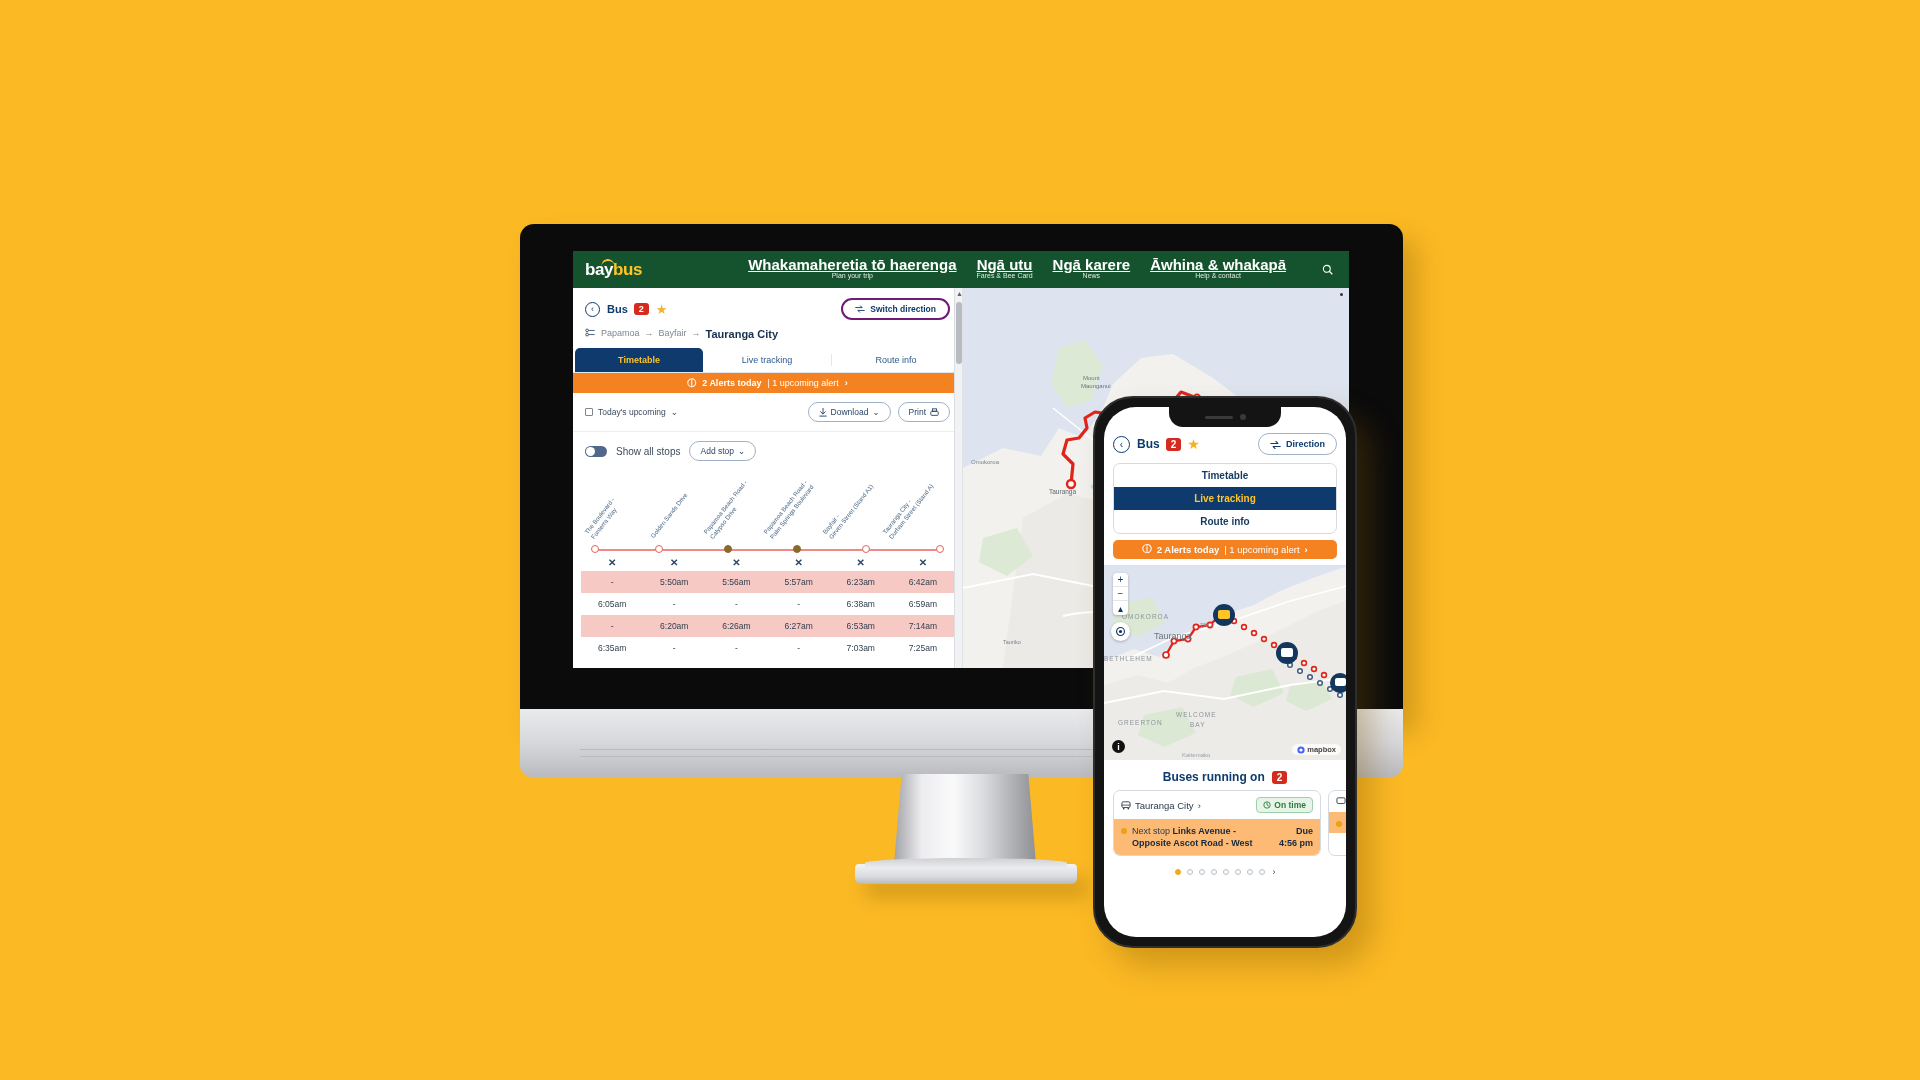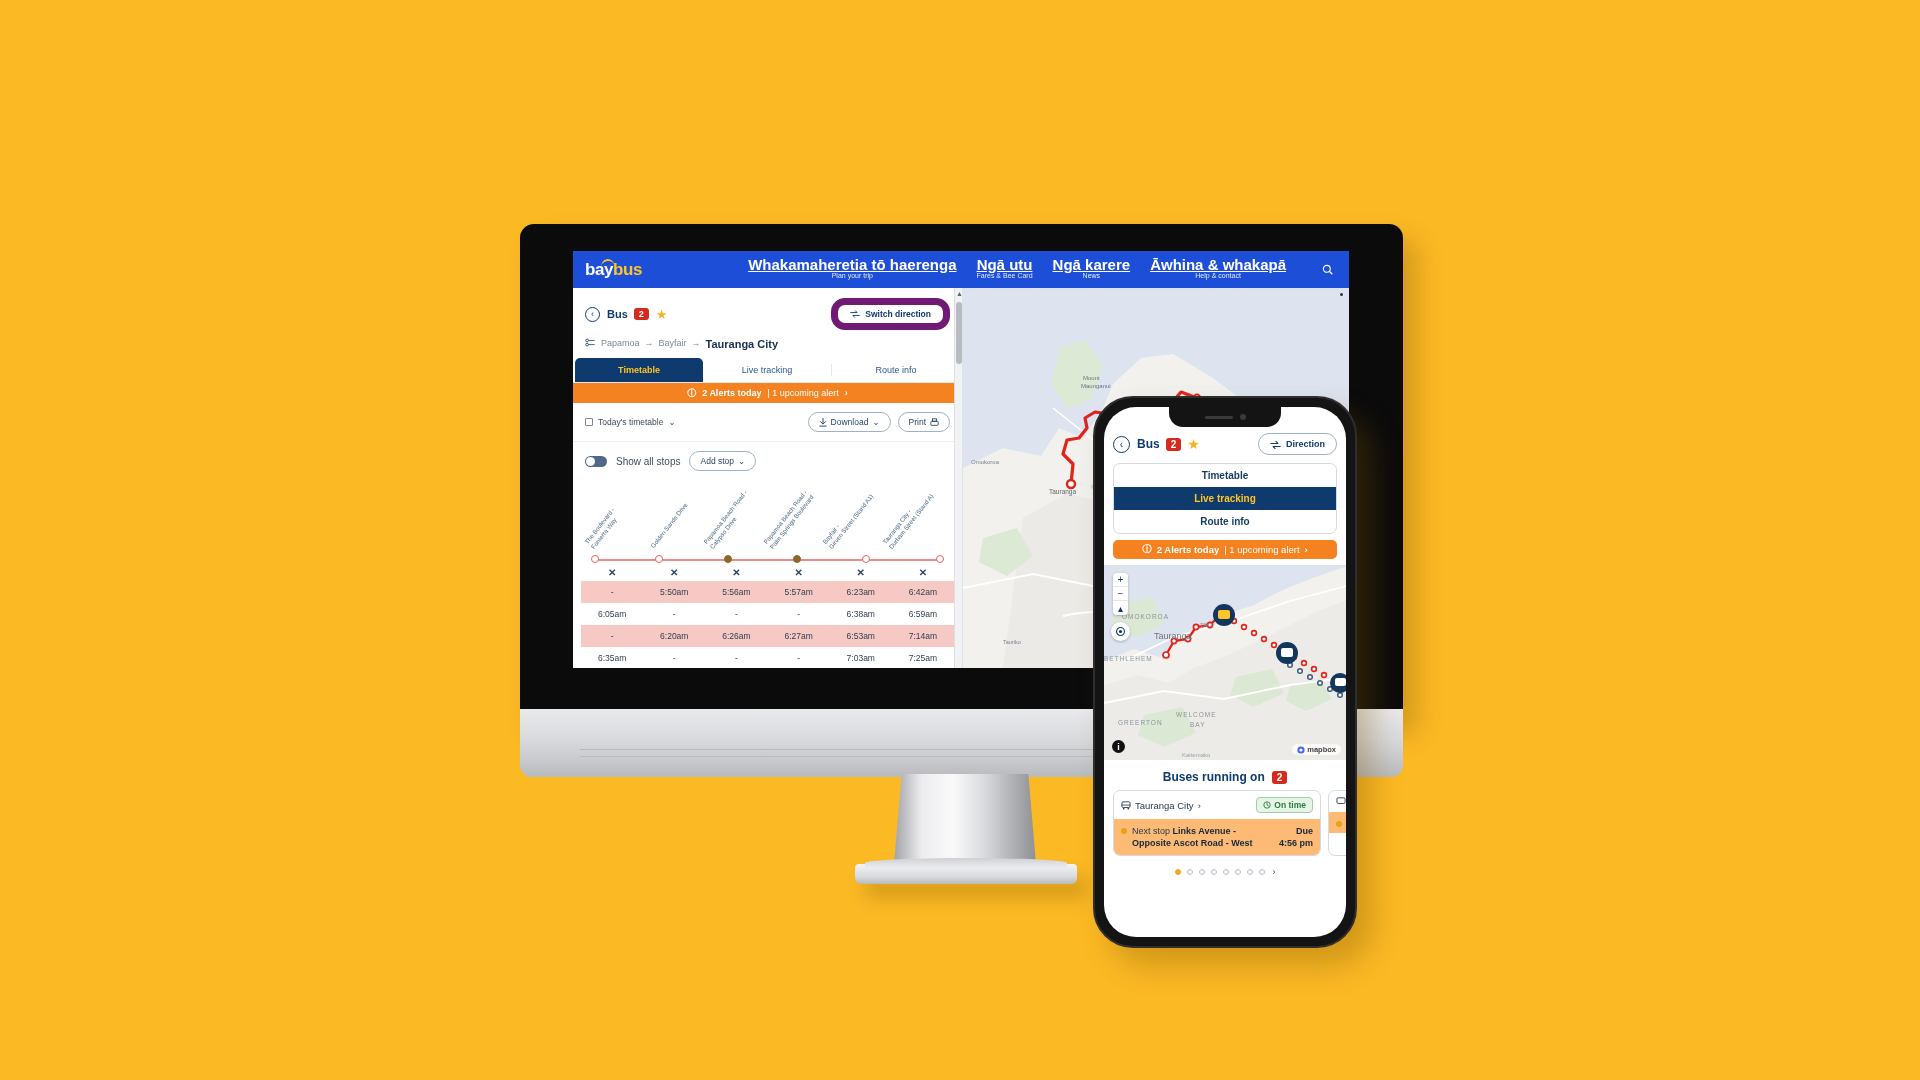--- a/index.html
+++ b/index.html
@@ -52,21 +52,21 @@
     box-shadow: 10px 14px 18px rgba(120,80,0,.28);
   }
   .stand-foot::before{
     content:""; position:absolute; left:10px; right:10px; top:-6px; height:10px;
     background: linear-gradient(180deg,#cfd0d4,#eceded);
     border-radius:50% 50% 0 0;
   }
 
   
   .site-nav {
-    height: 37px; background: #1d4ed8;
+    height: 37px; background: #14532d;
     display: flex; align-items: center; padding: 0 12px;
   }
   .logo { font-size: 17px; font-weight: 700; letter-spacing: -.4px; position: relative; color: #fff; }
   .logo .bus { color: #ffc425; }
   .logo .swoosh {
     position: absolute; left: 16px; top: -1px; width: 13px; height: 7px;
     border-top: 2.6px solid #ffc425; border-radius: 50%/100% 100% 0 0;
     transform: rotate(-7deg);
   }
   .nav-items { margin-left: auto; display: flex; align-items: center; gap: 20px; }
@@ -86,21 +86,21 @@
     width: 15px; height: 15px; border-radius: 50%; border: 1.3px solid #0e3a6d;
     color: #0e3a6d; font-size: 9px; display: flex; align-items: center; justify-content: center;
   }
   .route-label { font-size: 11px; font-weight: 700; color: #0e3a6d; margin-left: 7px; }
   .route-badge {
     background: #d52b1e; color: #fff; font-size: 9px; font-weight: 700;
     border-radius: 3px; padding: 1px 5px; margin-left: 6px;
   }
   .star { color: #f5b323; font-size: 13px; margin-left: 7px; }
   .pill-btn {
-    margin-left: auto; border: 7px solid #701a75; border-radius: 14px;
+    margin-left: auto; border: 2px solid #701a75; border-radius: 14px;
     font-size: 8.5px; color: #0e3a6d; padding: 4px 12px; background: #fff;
     display: flex; align-items: center; gap: 5px; white-space: nowrap; font-weight: 600;
   }
   .breadcrumb {
     display: flex; align-items: flex-start; gap: 5px; padding: 0 12px 8px; font-size: 9px; color: #7d8793;
   }
   .breadcrumb .cur { color: #17304f; font-weight: 700; font-size: 11px; }
 
   .tabs { display: flex; border-bottom: 1px solid #e3e6ea; padding: 0 2px; }
   .tab {
@@ -294,21 +294,21 @@
           <div class="alert-bar">
             <span>ⓘ</span>
             <span>2 Alerts today</span>
             <span class="norm">| 1 upcoming alert</span>
             <span>›</span>
           </div>
 
           <div class="toolbar">
             <div class="tool-left">
               <span class="cal-ico"></span>
-              <span>Today's timetable</span>
+              <span>Today's upcoming</span>
               <span>⌄</span>
             </div>
             <div class="tool-right">
               <div class="obtn">
                 <svg width="8" height="9" viewBox="0 0 10 11">
                     <path d="M5 0v7M2 4.5 5 7.5 8 4.5M1 10h8" fill="none" stroke="#2a4766" stroke-width="1.2" stroke-linecap="round" stroke-linejoin="round"></path>
                   </svg>
                 <span>Download</span>
                 <span>⌄</span>
               </div>

